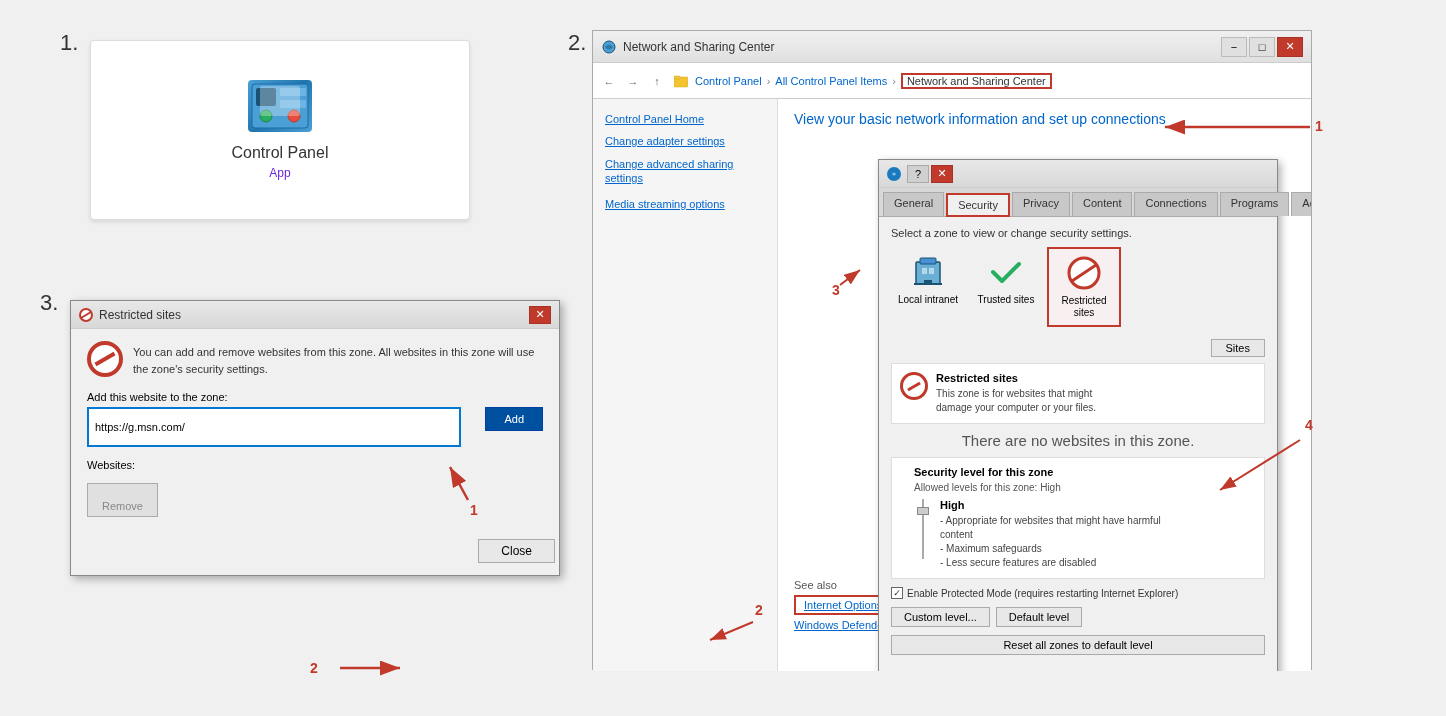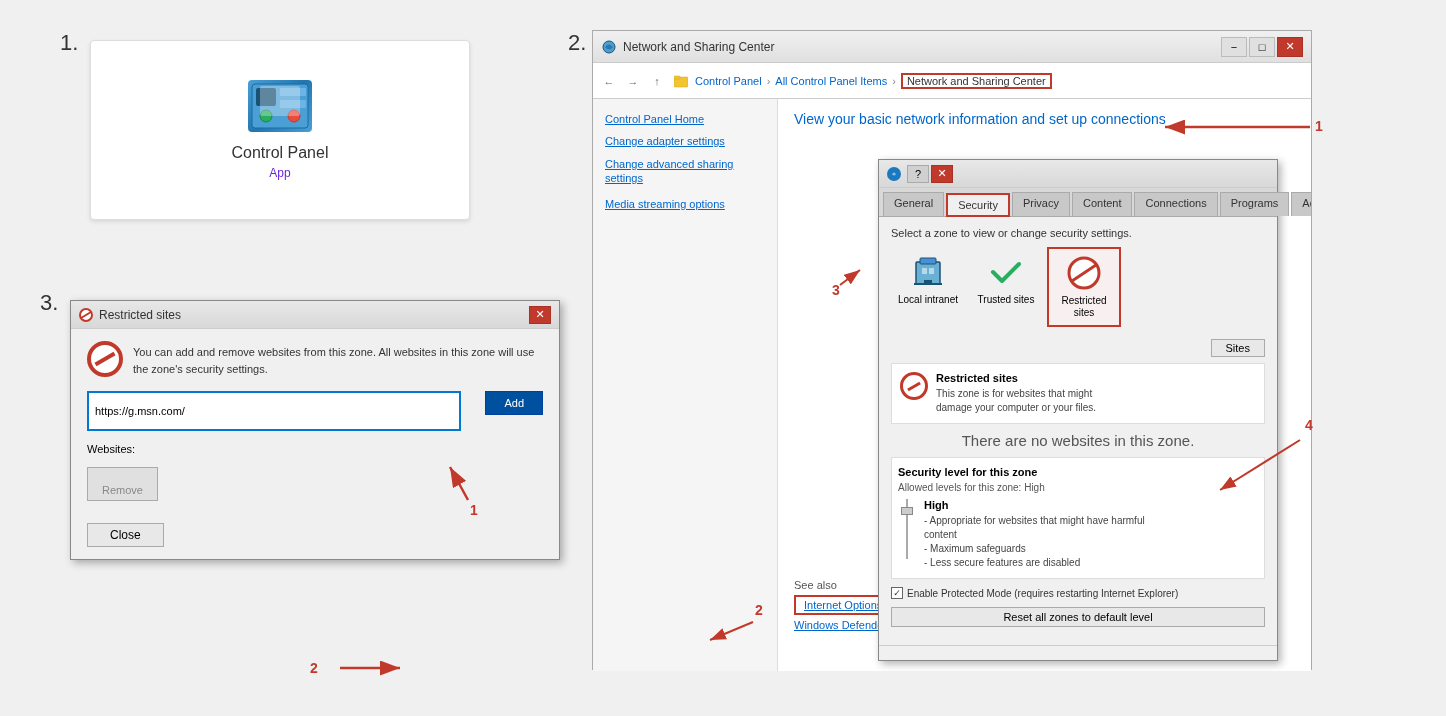--- a/index.html
+++ b/index.html
@@ -385,21 +385,21 @@
       font-size: 15px;
       color: #555;
       text-align: center;
       margin: 4px 0 8px;
     }
 
     
     .security-level-section {
       background: white;
       border: 1px solid #ddd;
-      padding: 8px 6px;
+      padding: 8px 22px;
       margin-bottom: 8px;
     }
     .security-level-title {
       font-size: 11px;
       font-weight: bold;
       margin-bottom: 4px;
     }
     .security-allowed {
       font-size: 10px;
       color: #555;
@@ -607,22 +607,22 @@
       padding: 16px 14px;
       font-size: 11px;
       background: #e0e0e0;
       color: #888;
       border: 1px solid #aaa;
       cursor: default;
       height: 24px;
     }
     .r-footer {
       display: flex;
-      justify-content: flex-start;
-      padding: 10px 16px 12px;
+      justify-content: flex-end;
+      padding: 10px 4px 12px;
     }
     .r-close-btn {
       padding: 4px 22px;
       font-size: 12px;
       background: #e8e8e8;
       border: 1px solid #aaa;
       cursor: pointer;
     }
 
     
@@ -827,20 +827,24 @@
               </div>
             </div>
 
             
             <div class="protected-mode-row">
               <div class="protected-checkbox">✓</div>
               <span class="protected-label">Enable Protected Mode (requires restarting Internet Explorer)</span>
             </div>
 
             
+            <div class="dialog-action-btns">
+              <button class="action-btn">Custom level...</button>
+              <button class="action-btn">Default level</button>
+            </div>
             <button class="action-btn-full">Reset all zones to default level</button>
           </div>
 
           <div class="dialog-footer">
             
             
             
           </div>
         </div>
 
@@ -870,20 +874,21 @@
       </div>
     </div>
 
     <div class="r-body">
 
       <div class="r-info-row">
         <div class="r-icon-big"></div>
         <p class="r-info-text">You can add and remove websites from this zone. All websites in this zone will use the zone's security settings.</p>
       </div>
 
+      <div class="r-add-label">Add this website to the zone:</div>
       <div class="r-input-row">
         <input class="r-input" type="text" value="https://g.msn.com/" style="">
         <button class="r-add-btn">Add</button>
       </div>
 
       <div class="r-websites-label">Websites:</div>
       <div class="r-website-row">
         <button class="r-remove-btn">Remove</button>
       </div>
     </div>

